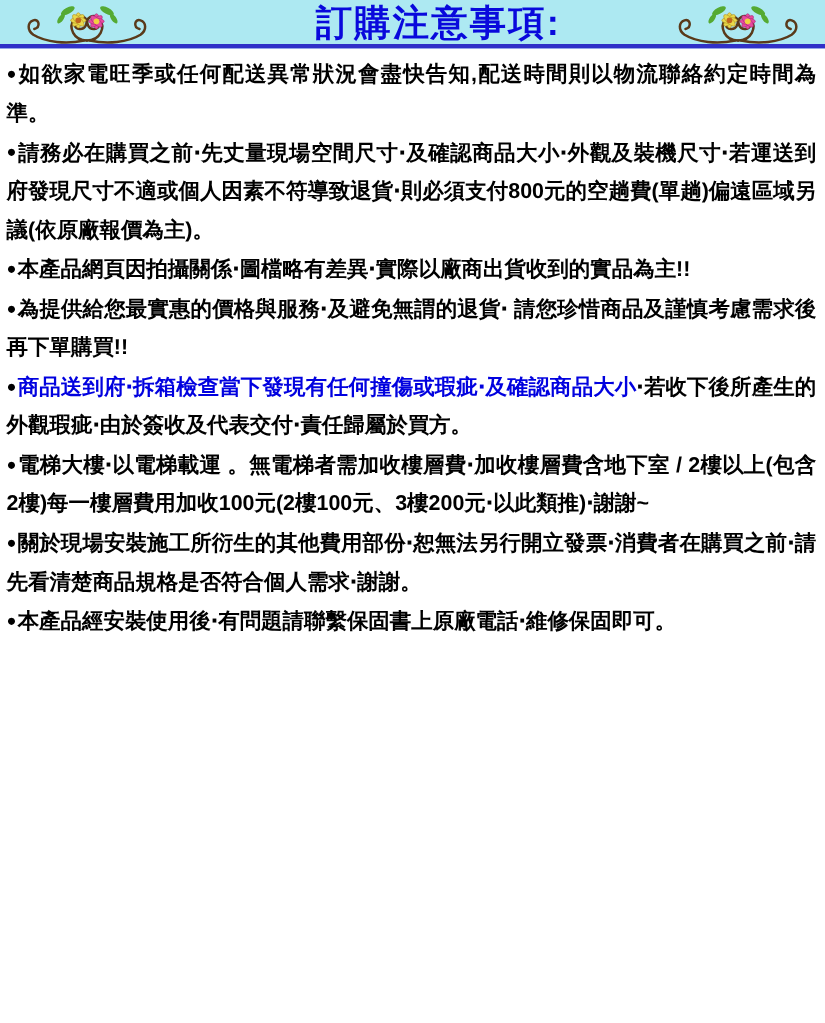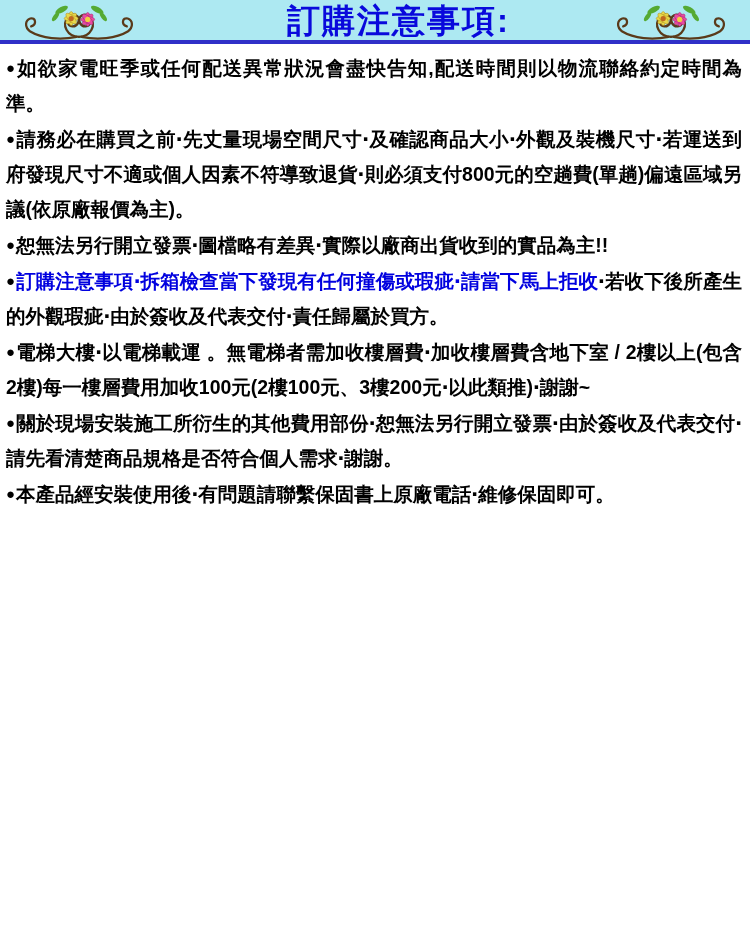--- a/index.html
+++ b/index.html
@@ -104,18 +104,19 @@
         <ellipse rx="3.2" ry="8" transform="rotate(135)"></ellipse>
       </g>
       <circle cx="75" cy="20" r="3" fill="#F0D040"></circle>
     </g>
   </svg>
 </div>
 
 <div class="notice" id="notice-body">
     <p><span class="bullet">●</span><span class="seg-black">如欲家電旺季或任何配送異常狀況會盡快告知,配送時間則以物流聯絡約定時間為準。</span></p>
     <p><span class="bullet">●</span><span class="seg-black">請務必在購買之前‧先丈量現場空間尺寸‧及確認商品大小‧外觀及裝機尺寸‧若運送到府發現尺寸不適或個人因素不符導致退貨‧則必須支付800元的空趟費(單趟)偏遠區域另議(依原廠報價為主)。</span></p>
-    <p><span class="bullet">●</span><span class="seg-black">恕無法另行開立發票‧圖檔略有差異‧實際以廠商出貨收到的實品為主!!</span></p>
-    <p><span class="bullet">●</span><span class="seg-blue">訂購注意事項‧拆箱檢查當下發現有任何撞傷或瑕疵‧請當下馬上拒收</span><span class="seg-black">‧若收下後所產生的外觀瑕疵‧由於簽收及代表交付‧責任歸屬於買方。</span></p>
+    <p><span class="bullet">●</span><span class="seg-black">本產品網頁因拍攝關係‧圖檔略有差異‧實際以廠商出貨收到的實品為主!!</span></p>
+    <p><span class="bullet">●</span><span class="seg-black">為提供給您最實惠的價格與服務‧及避免無謂的退貨‧ 請您珍惜商品及謹慎考慮需求後再下單購買!!</span></p>
+    <p><span class="bullet">●</span><span class="seg-blue">商品送到府‧拆箱檢查當下發現有任何撞傷或瑕疵‧及確認商品大小</span><span class="seg-black">‧若收下後所產生的外觀瑕疵‧由於簽收及代表交付‧責任歸屬於買方。</span></p>
     <p><span class="bullet">●</span><span class="seg-black">電梯大樓‧以電梯載運 。無電梯者需加收樓層費‧加收樓層費含地下室 / 2樓以上(包含2樓)每一樓層費用加收100元(2樓100元、3樓200元‧以此類推)‧謝謝~</span></p>
-    <p><span class="bullet">●</span><span class="seg-black">關於現場安裝施工所衍生的其他費用部份‧恕無法另行開立發票‧由於簽收及代表交付‧請先看清楚商品規格是否符合個人需求‧謝謝。</span></p>
+    <p><span class="bullet">●</span><span class="seg-black">關於現場安裝施工所衍生的其他費用部份‧恕無法另行開立發票‧消費者在購買之前‧請先看清楚商品規格是否符合個人需求‧謝謝。</span></p>
     <p><span class="bullet">●</span><span class="seg-black">本產品經安裝使用後‧有問題請聯繫保固書上原廠電話‧維修保固即可。</span></p>
   </div>
 
 </body></html>

